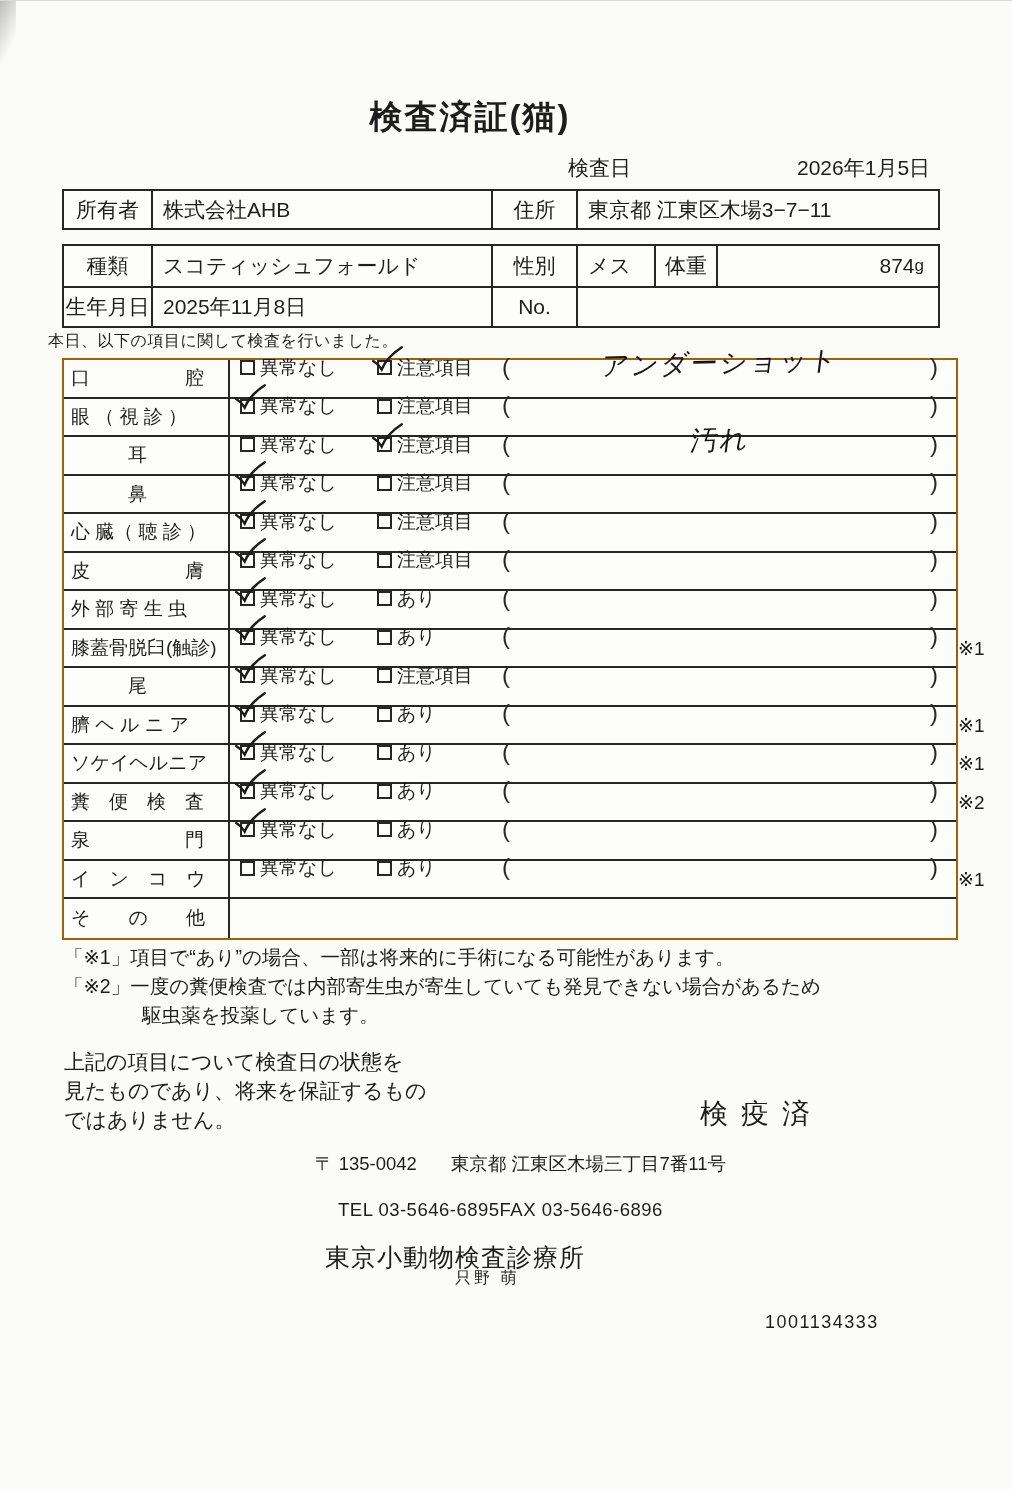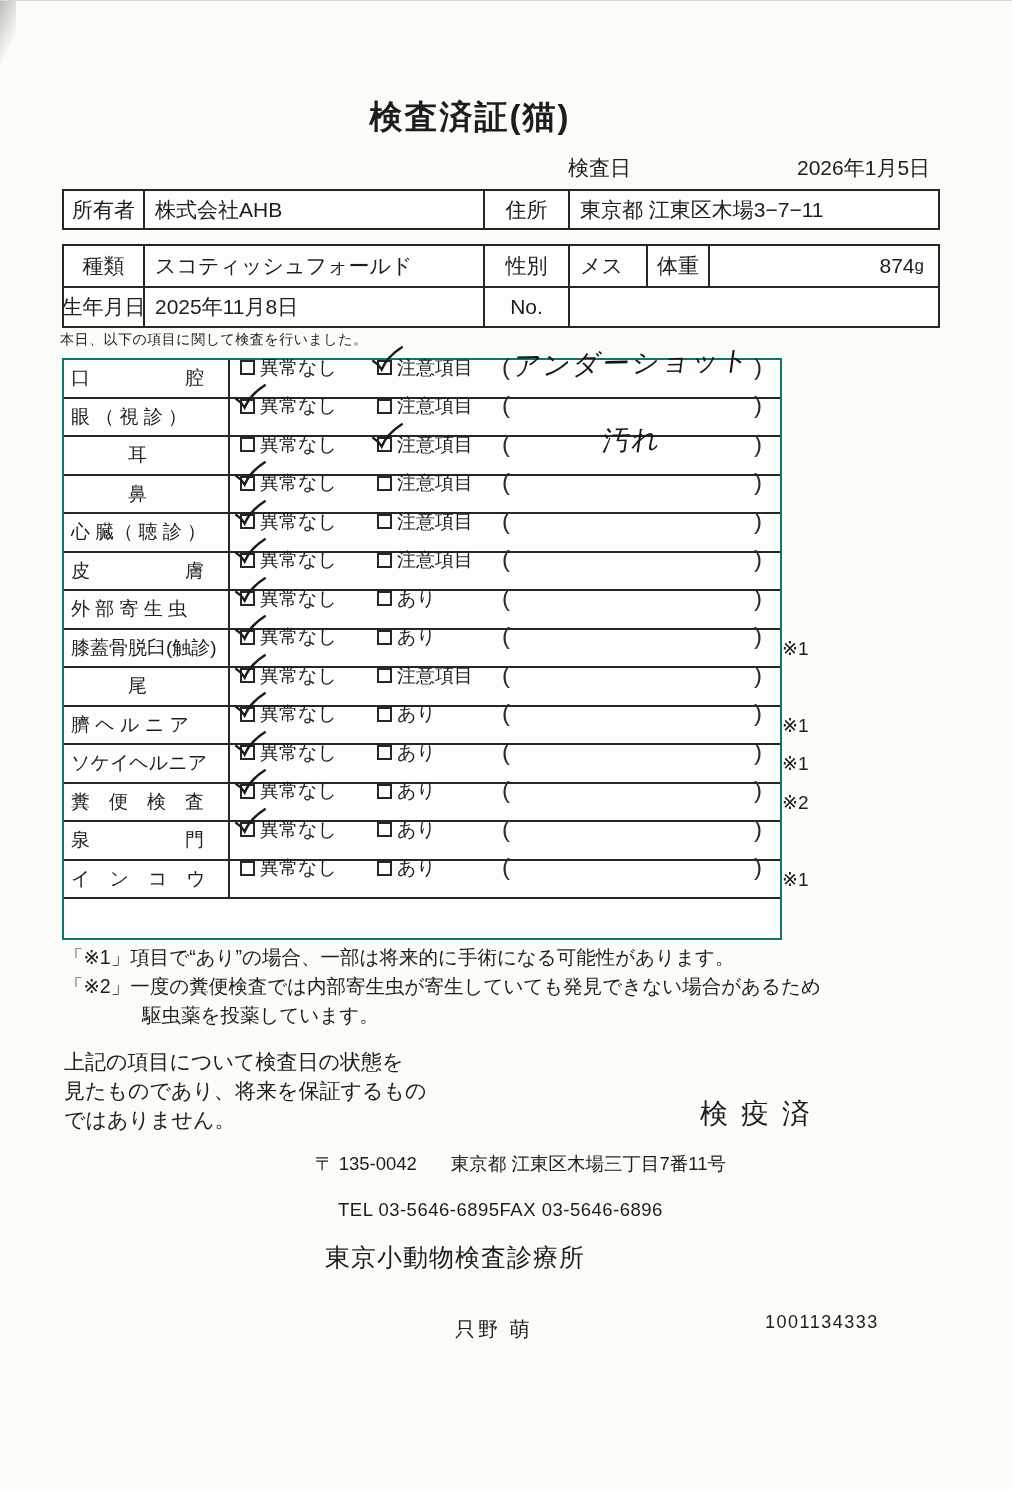--- a/index.html
+++ b/index.html
@@ -14,32 +14,32 @@
   .date-label{position:absolute;left:568px}
   .date-value{position:absolute;left:797px}
 
   .grid{position:absolute;left:62px;width:878px;border:2px solid #262626;background:#fdfdfb}
   .grid-row{display:flex;height:37px}
   .info-grid .grid-row{height:40px}
   .grid-row + .grid-row{border-top:2px solid #262626}
   .cell{display:flex;align-items:center;padding:0 10px;font-size:21px;border-right:2px solid #262626;overflow:hidden;white-space:nowrap}
   .cell.last{border-right:none}
   .cell.lab{justify-content:center;padding:0 4px}
-  .w103{width:81px;flex:none}
+  .w103{width:89px;flex:none}
   .w340{width:340px;flex:none}
   .w85{width:85px;flex:none}
   .w90{width:78px;flex:none}
   .w62{width:62px;flex:none}
   .flex1{flex:1}
   .weight-cell{justify-content:flex-end;padding-right:14px}
   .unit{font-size:17px}
 
-  .intro-note{position:absolute;top:330px;left:60px;font-size:14px;letter-spacing:.5px}
-
-  .exam-table{position:absolute;top:357px;left:62px;width:720px;border:2px solid #0f766e;background:#fdfdfb}
+  .intro-note{position:absolute;top:330px;left:48px;font-size:16px;letter-spacing:.5px}
+
+  .exam-table{position:absolute;top:357px;left:62px;width:896px;border:2px solid #a16207;background:#fdfdfb}
   .exam-row{position:relative;display:flex;height:38.5px;border-bottom:2px solid #262626}
   .exam-row:last-child{border-bottom:none}
   .exam-label{width:166px;flex:none;border-right:2px solid #262626;display:flex;align-items:center;padding:0 7px;font-size:19px;white-space:pre;overflow:hidden}
   .exam-body{flex:1;display:flex;align-items:flex-end;padding:0 18px 16px 10px;overflow:visible}
   .opt{position:relative;display:flex;align-items:center;font-size:19px;white-space:nowrap}
   .opt1{width:137px;flex:none}
   .opt2{width:125px;flex:none}
   .cbox{width:15px;height:15px;border:2px solid #262626;margin-right:5px;flex:none}
   .check{position:absolute;left:-8px;top:-11px;display:none;pointer-events:none}
   .opt.checked .check{display:block}
@@ -51,21 +51,21 @@
   .footnotes{position:absolute;top:942px;left:64px;font-size:19.5px;line-height:29px;white-space:nowrap}
   .footnotes .indent{padding-left:78px}
 
   .disclaimer{position:absolute;top:1046px;left:64px;font-size:21px;line-height:29px;white-space:nowrap}
 
   .quarantine{position:absolute;top:1094px;left:700px;font-size:28px;font-weight:500;letter-spacing:13px;white-space:nowrap}
 
   .addr-line{position:absolute;top:1150px;left:315px;font-size:18.5px;display:flex;gap:34px;white-space:nowrap}
   .tel-line{position:absolute;top:1198px;left:338px;font-size:18.5px;display:flex;letter-spacing:.5px;white-space:nowrap}
   .clinic-name{position:absolute;top:1240px;left:325px;font-size:25px;font-weight:500;letter-spacing:1px;white-space:nowrap}
-  .person-name{position:absolute;top:1315px;left:455px;font-size:20px;letter-spacing:3px;white-space:nowrap}
+  .person-name{position:absolute;top:1267px;left:455px;font-size:16px;letter-spacing:3px;white-space:nowrap}
   .serial{position:absolute;top:1311px;left:765px;font-size:18px;letter-spacing:1.5px}
 </style>
 </head>
 <body>
 
 <div class="page">
   <div class="scan-corner"></div>
 
   <h1 class="title">検査済証(猫)</h1>
 
@@ -419,20 +419,21 @@
       </span>
       <span class="paren">(</span>
       <span class="note-area">
         <span class="note"></span>
       </span>
       <span class="paren">)</span>
     </div>
     <span class="row-mark">※1</span>
   </div>
       <div class="exam-row">
+    <div class="exam-label">そ　　の　　他</div>
     <div class="exam-body"></div>
     <span class="row-mark"></span>
   </div>
     </div>
 
   <div class="footnotes">
     <div>「※1」項目で“あり”の場合、一部は将来的に手術になる可能性があります。</div>
     <div>「※2」一度の糞便検査では内部寄生虫が寄生していても発見できない場合があるため</div>
     <div class="indent">駆虫薬を投薬しています。</div>
   </div>

